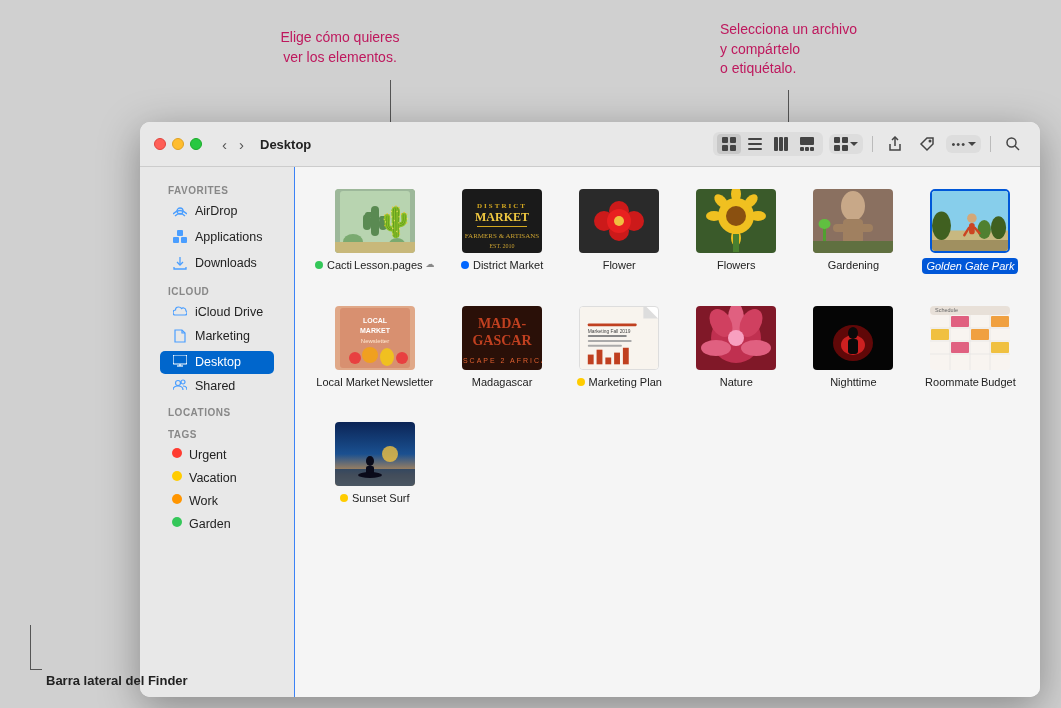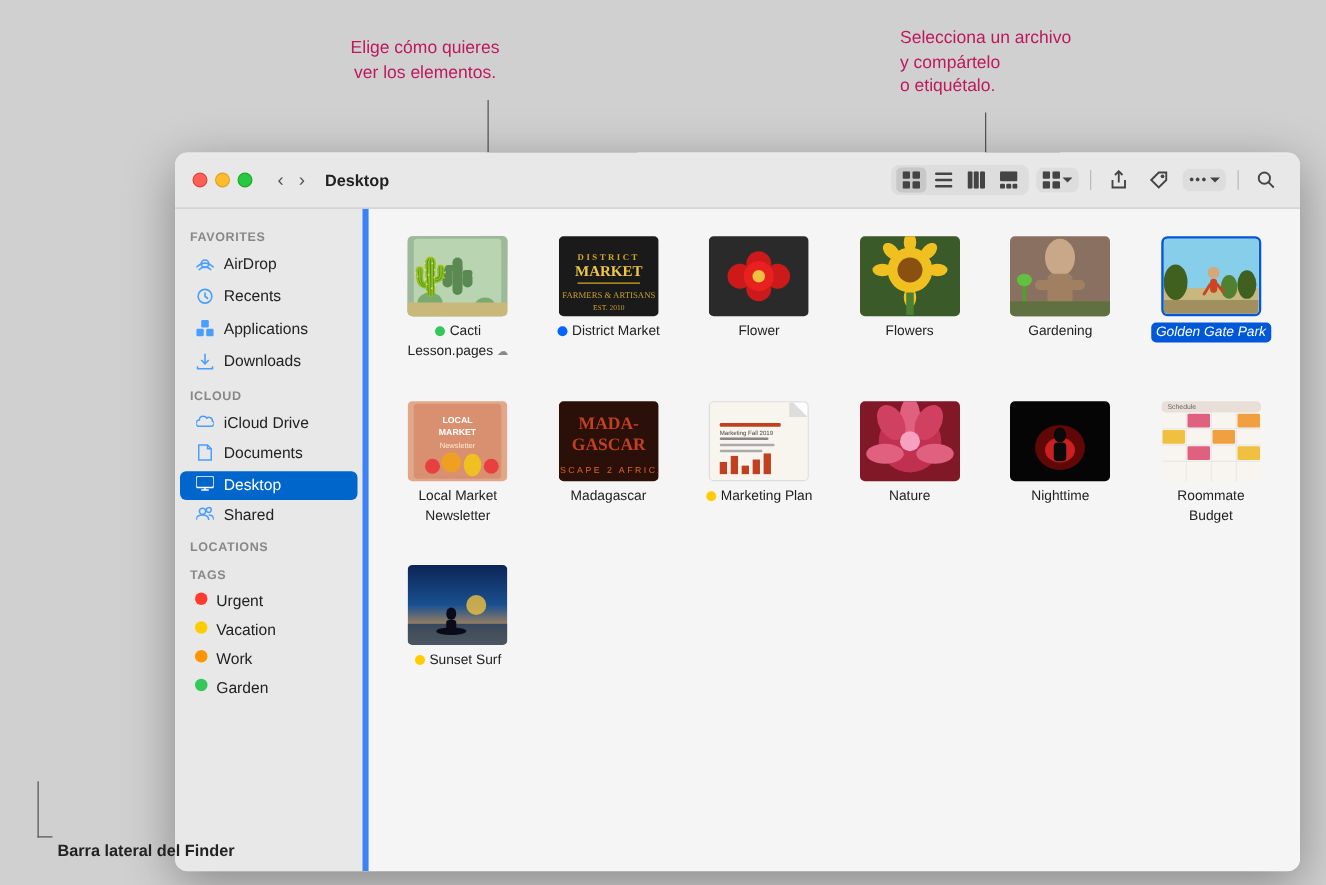--- a/index.html
+++ b/index.html
@@ -134,22 +134,22 @@
     .main-content {
       display: flex;
       flex: 1;
       overflow: hidden;
     }
 
     
     .sidebar {
       width: 155px;
       background: #e8e8e8;
-      border-right: 5px solid #3b82f6;
-      padding: 10px 0;
+      border-right: 1px solid #3b82f6;
+      padding: 10px 16px;
       flex-shrink: 0;
       overflow-y: auto;
       font-size: 12px;
     }
     .sidebar-section-label {
       font-size: 10px;
       font-weight: 700;
       color: #888;
       text-transform: uppercase;
       letter-spacing: 0.5px;
@@ -209,31 +209,30 @@
       padding: 1px 4px;
       font-style: italic;
     }
     .file-thumb {
       width: 80px;
       height: 64px;
       border-radius: 4px;
       overflow: hidden;
       display: flex;
       align-items: center;
-      justify-content: flex-start;
+      justify-content: flex-end;
       position: relative;
       flex-shrink: 0;
     }
     .file-label {
       font-size: 11px;
       color: #222;
       text-align: center;
       line-height: 1.3;
       display: flex;
-      flex-direction: column;
       align-items: center;
       gap: 2px;
     }
     .file-label-row {
       display: flex;
       align-items: center;
       gap: 4px;
     }
     .label-dot {
       width: 8px;
@@ -374,29 +373,20 @@
           <svg width="14" height="14" viewBox="0 0 14 14" fill="none" stroke="#4a9eff" stroke-width="1.3">
             <circle cx="7" cy="7" r="3"></circle>
             <path d="M2 12 Q7 7 12 12"></path>
             <path d="M0 10 Q7 3 14 10"></path>
           </svg>
         </span>
         <span>AirDrop</span>
       </div>
       <div class="sidebar-item">
         <span class="sidebar-icon">
-          <svg width="14" height="14" viewBox="0 0 14 14" fill="none" stroke="#4a9eff" stroke-width="1.3">
-            <circle cx="7" cy="7" r="5.5"></circle>
-            <path d="M7 4 L7 7 L9.5 9"></path>
-          </svg>
-        </span>
-        <span>Recents</span>
-      </div>
-      <div class="sidebar-item">
-        <span class="sidebar-icon">
           <svg width="14" height="14" viewBox="0 0 14 14" fill="#4a9eff">
             <rect x="0" y="7" width="6" height="6" rx="1"></rect>
             <rect x="8" y="7" width="6" height="6" rx="1"></rect>
             <rect x="4" y="0" width="6" height="6" rx="1"></rect>
           </svg>
         </span>
         <span>Applications</span>
       </div>
       <div class="sidebar-item">
         <span class="sidebar-icon">
@@ -419,21 +409,21 @@
         </span>
         <span>iCloud Drive</span>
       </div>
       <div class="sidebar-item">
         <span class="sidebar-icon">
           <svg width="12" height="14" viewBox="0 0 12 14" fill="none" stroke="#4a9eff" stroke-width="1.2">
             <path d="M1 1 L8 1 L11 4 L11 13 L1 13 Z"></path>
             <path d="M8 1 L8 4 L11 4"></path>
           </svg>
         </span>
-        <span>Documents</span>
+        <span>Marketing</span>
       </div>
       <div class="sidebar-item active">
         <span class="sidebar-icon">
           <svg width="14" height="12" viewBox="0 0 14 12" fill="none" stroke="white" stroke-width="1.2">
             <rect x="0" y="0" width="14" height="9" rx="1.5"></rect>
             <path d="M4 11 L10 11"></path>
             <path d="M7 9 L7 11"></path>
           </svg>
         </span>
         <span>Desktop</span>

